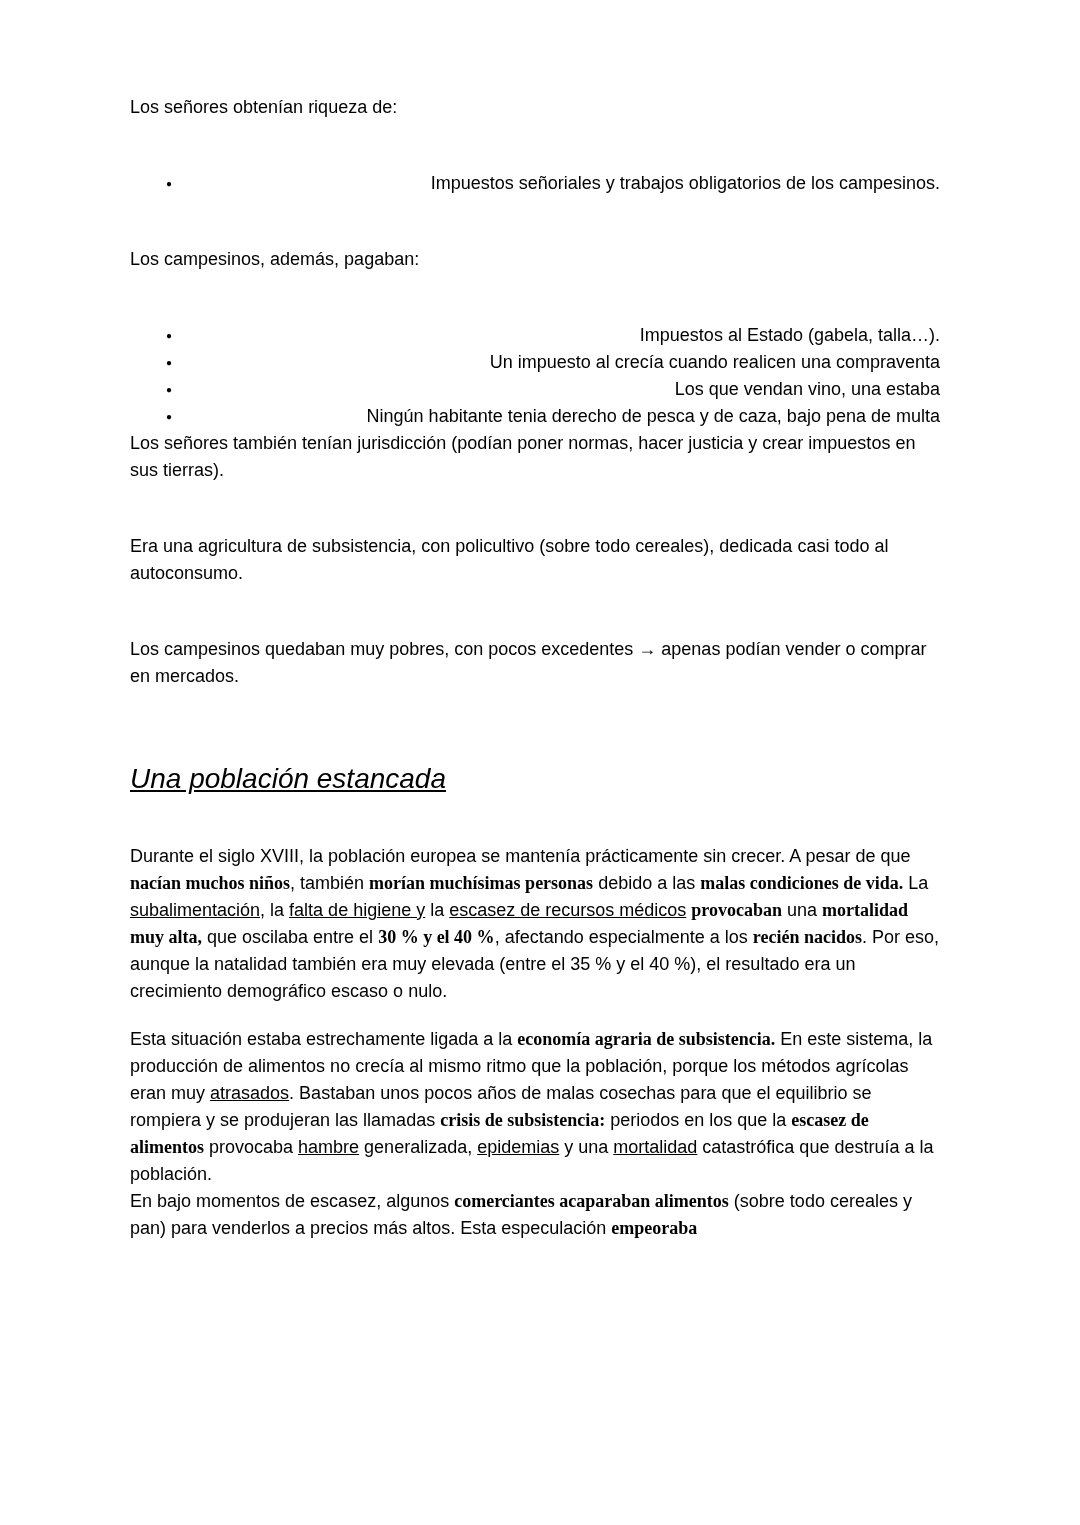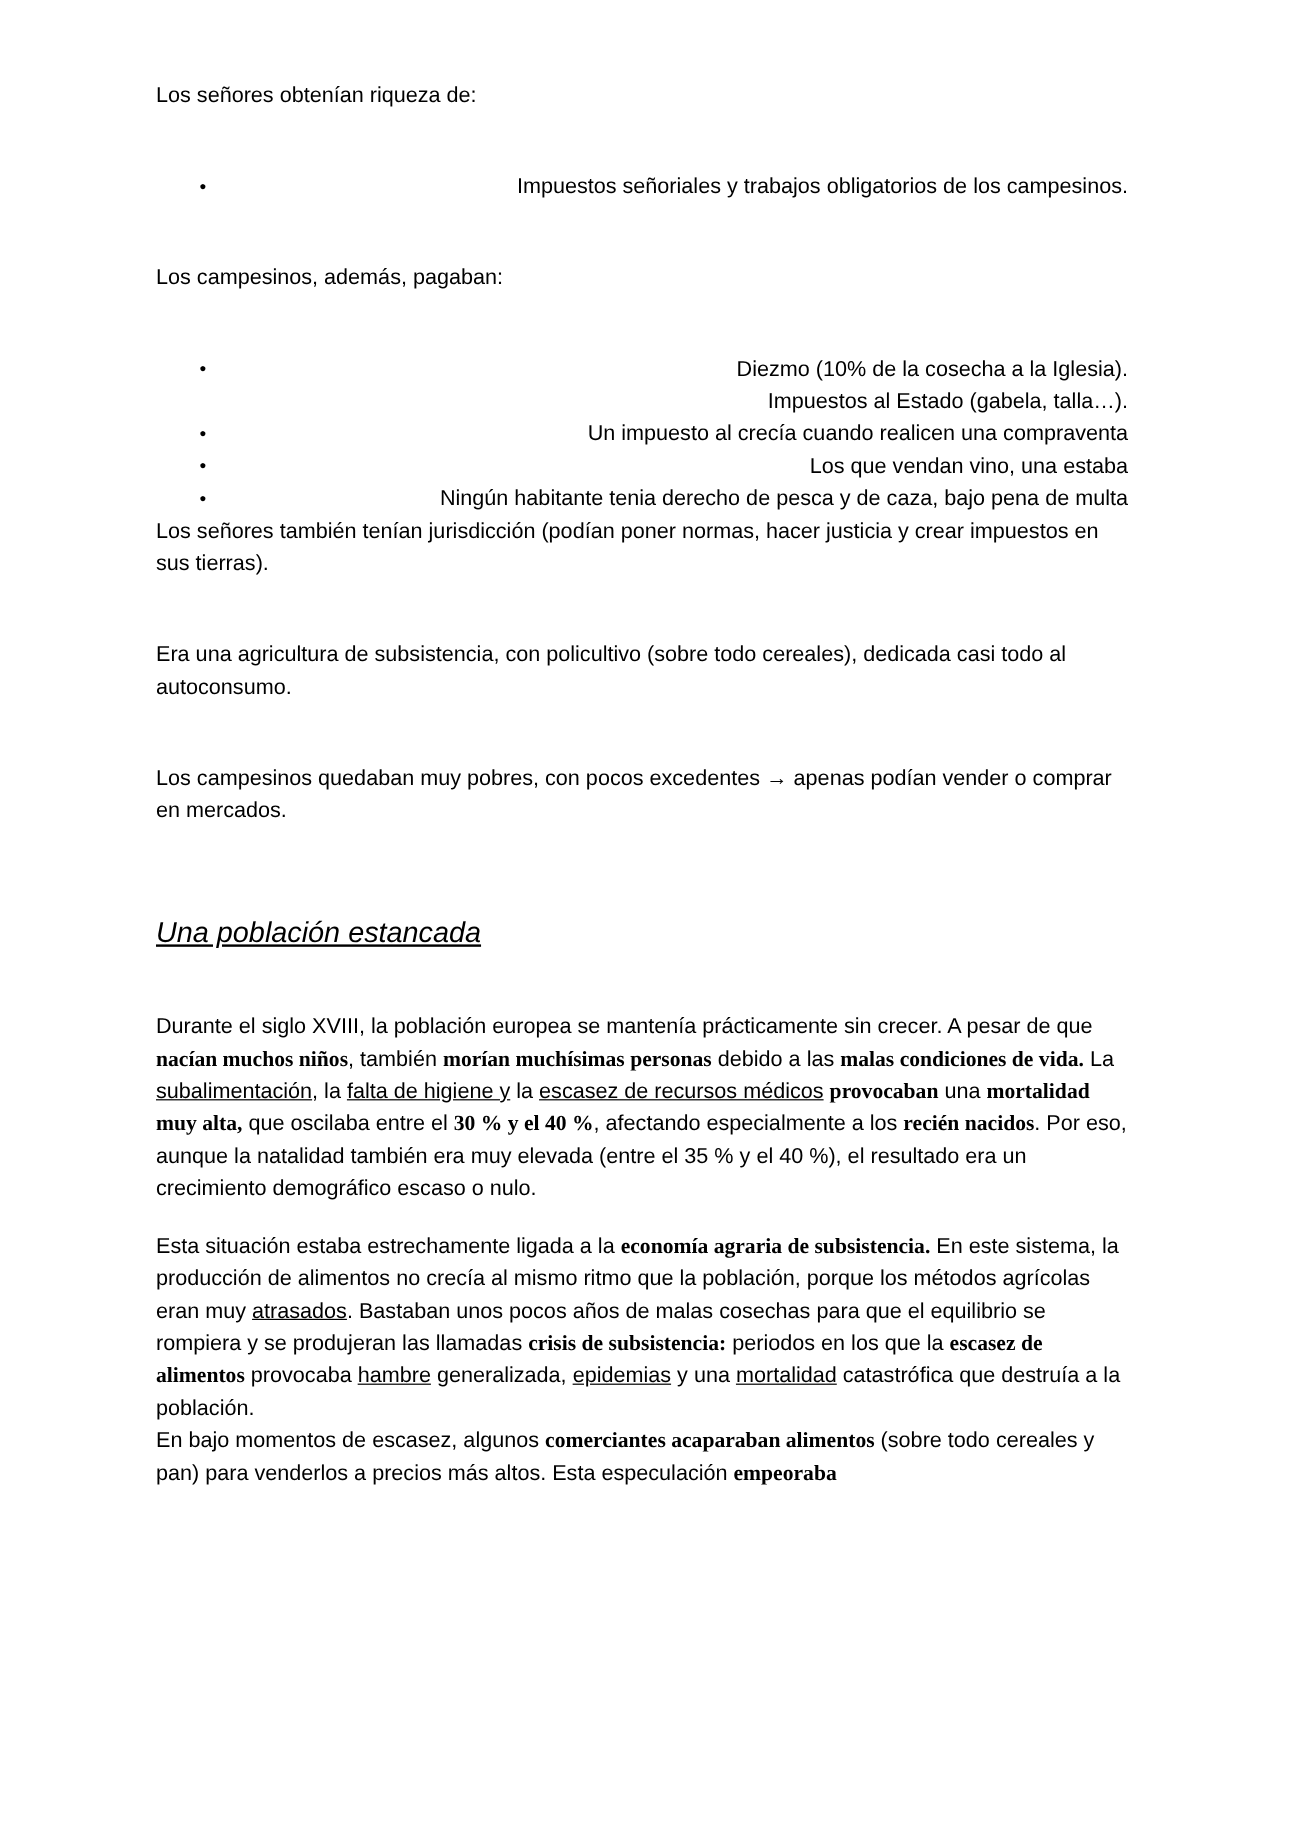--- a/index.html
+++ b/index.html
@@ -13,28 +13,28 @@
     margin: 0 auto;
     background: #ffffff;
     color: #000000;
     font-family: "Liberation Sans", "DejaVu Sans", sans-serif;
     font-size: 18px;
     line-height: 27px;
     overflow: hidden;
   }
 
   .content {
-    padding: 66px 140px 0 130px;
+    padding: 94px 140px 0 130px;
   }
 
   .paragraph { margin: 0; }
 
   .heading {
     margin: 0;
-    font-size: 24px;
+    font-size: 28px;
     line-height: 31px;
     font-weight: 400;
   }
 
   .bold { font-weight: 700; font-family: Liberation Serif, serif; }
   .underline { text-decoration: underline; }
   .italic { font-style: italic; }
 
   .bullet-list { margin: 0; padding-left: 36px; }
   .bullet-item { display: flex; align-items: flex-start; }
@@ -65,21 +65,20 @@
           <div class="bullet-body">
             <div class="bullet-line"><span>Impuestos señoriales y trabajos obligatorios de los campesinos.</span></div>
           </div>
         </div>
       </div>
       <div class="paragraph space-md"><span>Los campesinos, además, pagaban:</span></div>
       <div class="bullet-list space-md">
         <div class="bullet-item">
           <span class="bullet-marker">●</span>
           <div class="bullet-body">
-            <div class="bullet-line"><span>Diezmo (10% de la cosecha a la Iglesia).</span></div>
             <div class="bullet-line"><span>Impuestos al Estado (gabela, talla…).</span></div>
           </div>
         </div>
         <div class="bullet-item">
           <span class="bullet-marker">●</span>
           <div class="bullet-body">
             <div class="bullet-line"><span>Un impuesto al crecía cuando realicen una compraventa</span></div>
           </div>
         </div>
         <div class="bullet-item">

